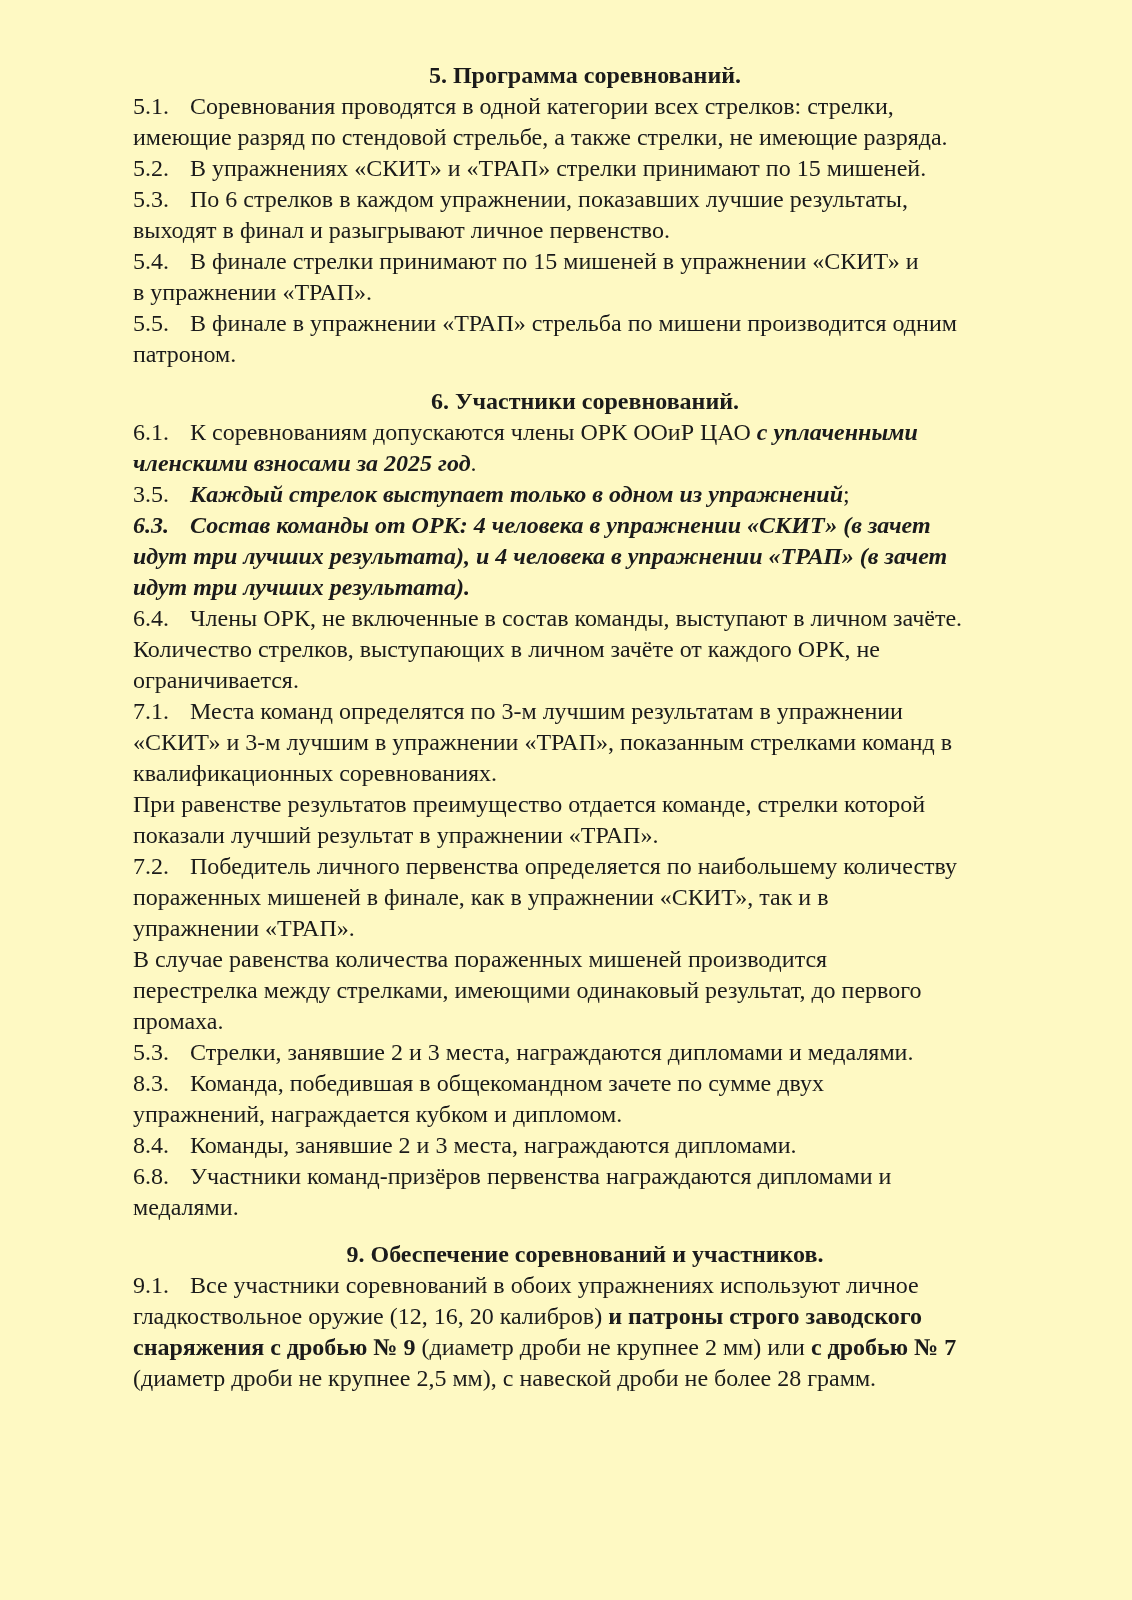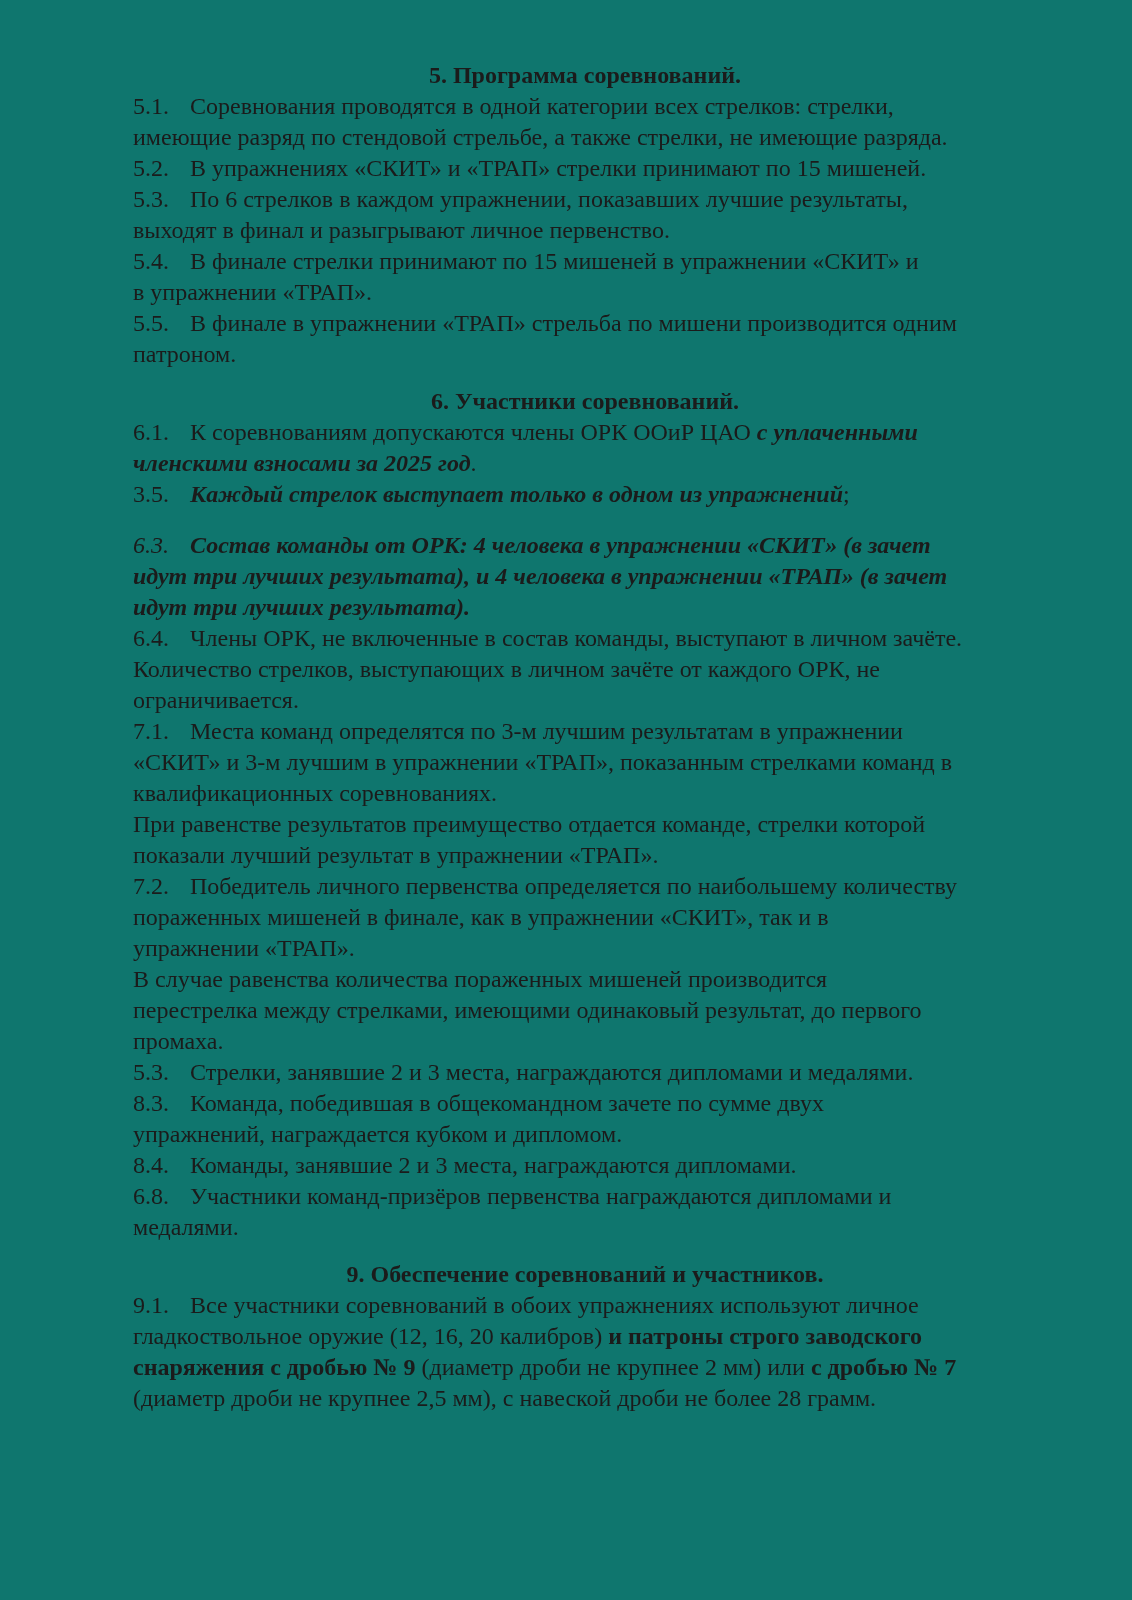--- a/index.html
+++ b/index.html
@@ -6,21 +6,21 @@
   html, body {
     margin: 0;
     padding: 0;
     background: #ffffff;
   }
   .page {
     position: relative;
     width: 1132px;
     height: 1600px;
     box-sizing: border-box;
-    background: #0f766e;
+    background: #fef9c3;
     color: #1b1b1b;
     font-family: "Liberation Serif", "DejaVu Serif", serif;
     font-size: 24px;
     line-height: 31px;
     padding: 60px 95px 0 133px;
     overflow: hidden;
   }
   .section-title {
     font-size: 24px;
     line-height: 31px;
@@ -35,23 +35,22 @@
   .para {
     margin: 0;
     white-space: pre-line; 
   }
   .num {
     display: inline-block;
     width: 57px;
     white-space: pre;
   }
   .num-bi {
-    font-weight: 400;
+    font-weight: 700;
     font-style: italic;
-    margin-top: 20px;
   }
   .seg-bi {
     font-weight: 700;
     font-style: italic;
   }
   .seg-b {
     font-weight: 700;
   }
 </style>
 </head>

